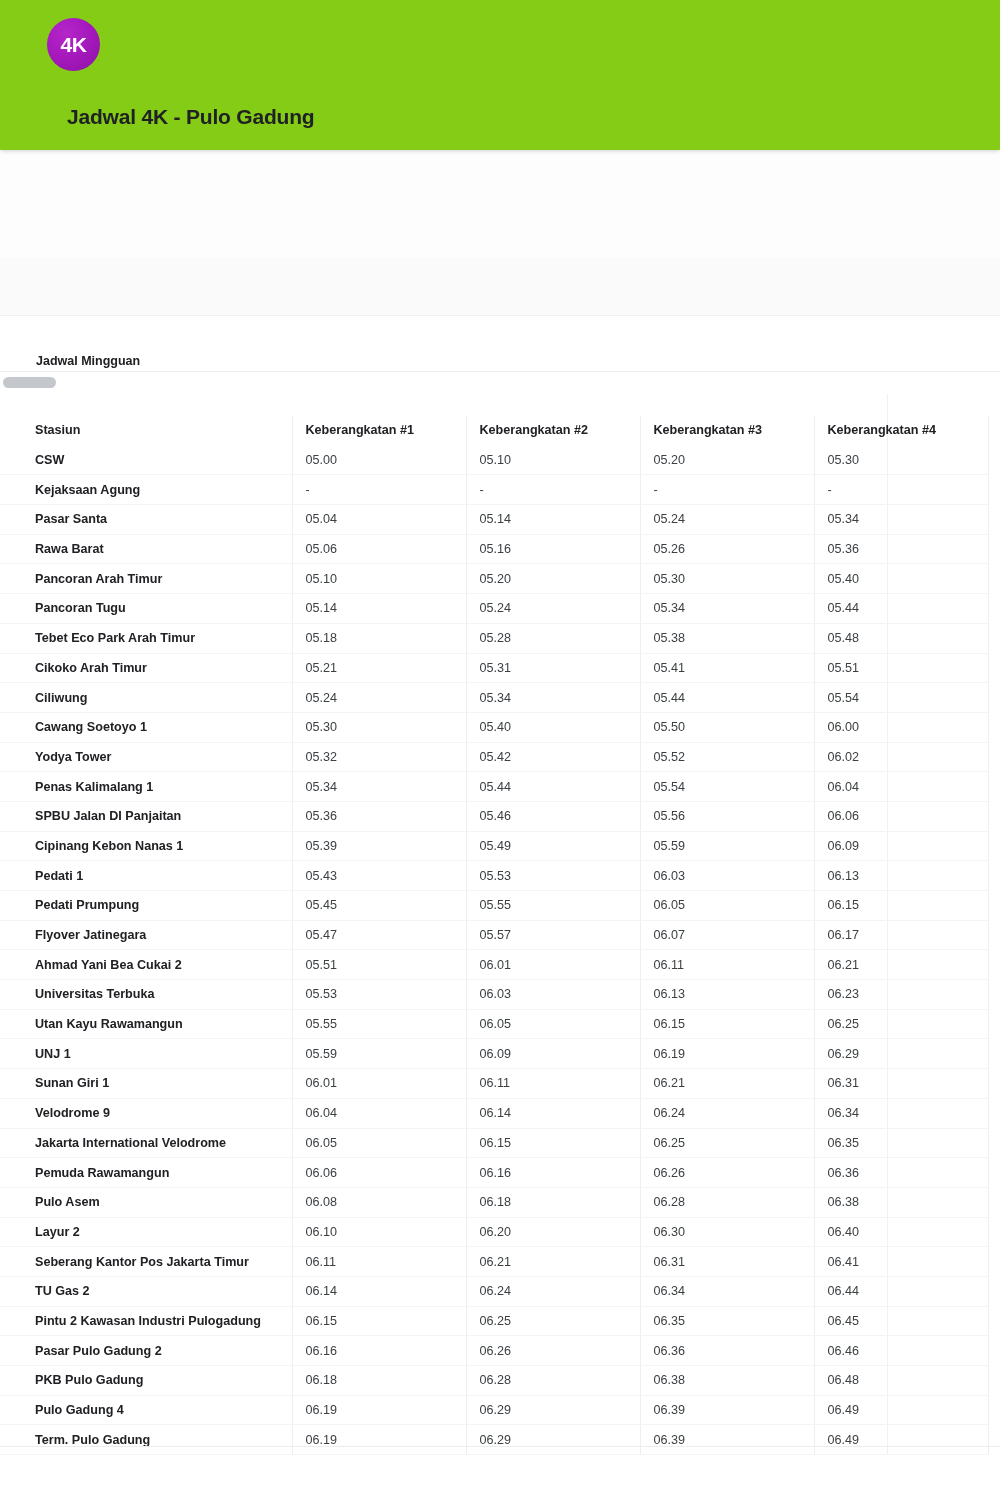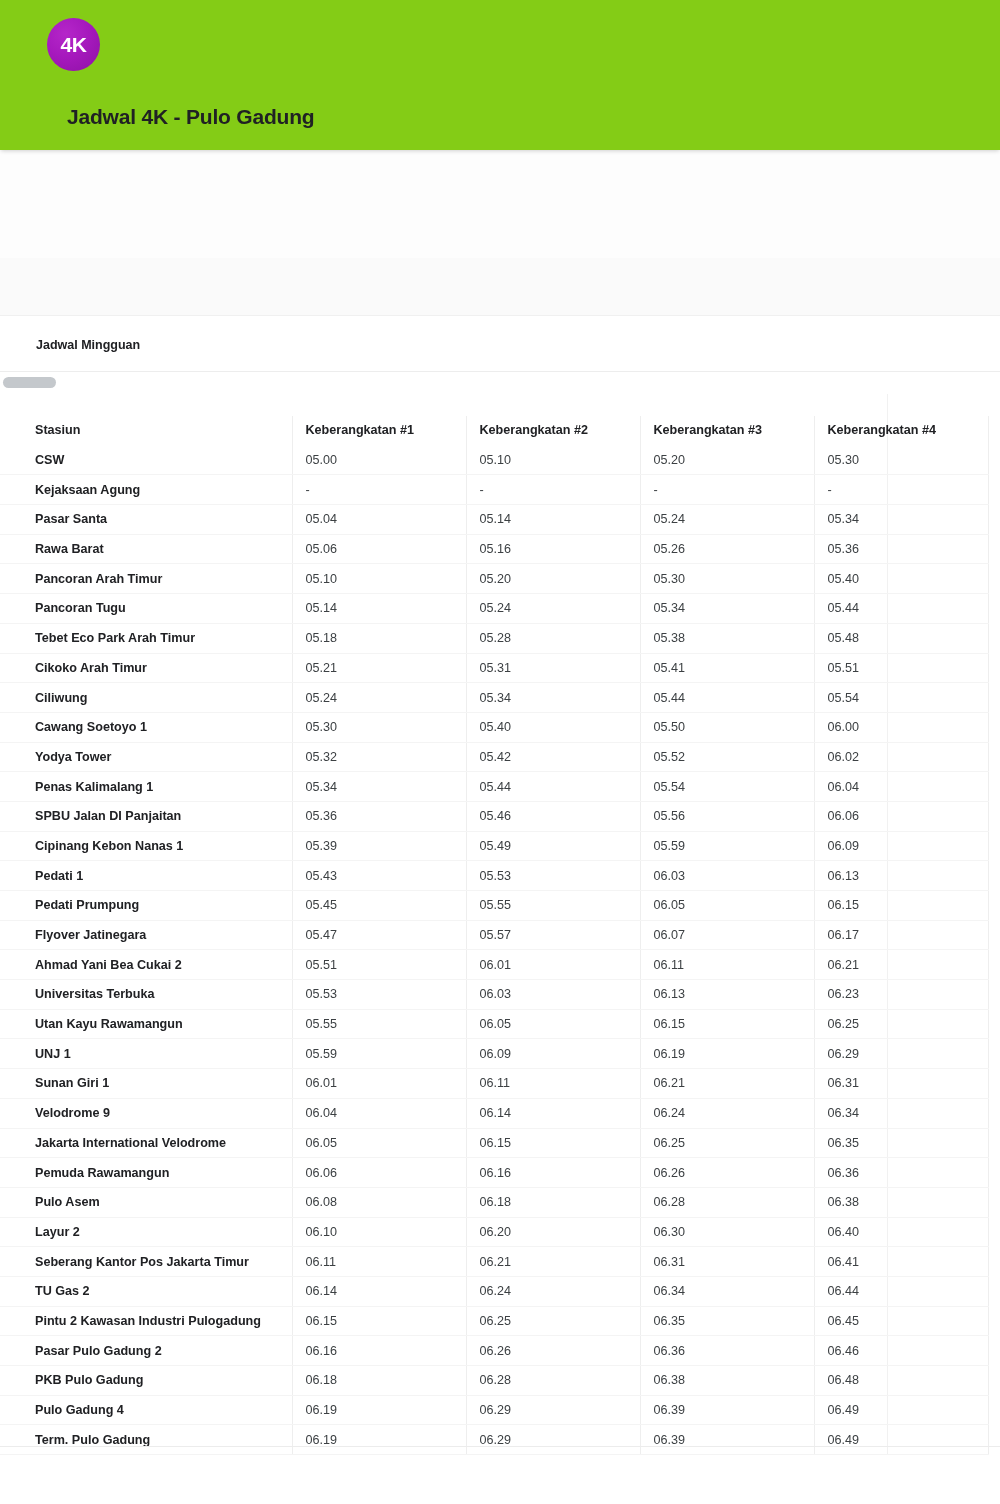--- a/index.html
+++ b/index.html
@@ -152,21 +152,21 @@
     background: #ffffff;
   }
   .sched-head {
     position: relative;
     height: 55px;
     border-bottom: 1px solid #ededed;
   }
   .sched-title {
     position: absolute;
     left: 36px;
-    top: 22px;
+    top: 38px;
     font-size: 12.5px;
     font-weight: bold;
     color: #202124;
   }
   .hscroll-track {
     position: relative;
     height: 22px;
     background: #ffffff;
   }
   .hscroll-thumb {

